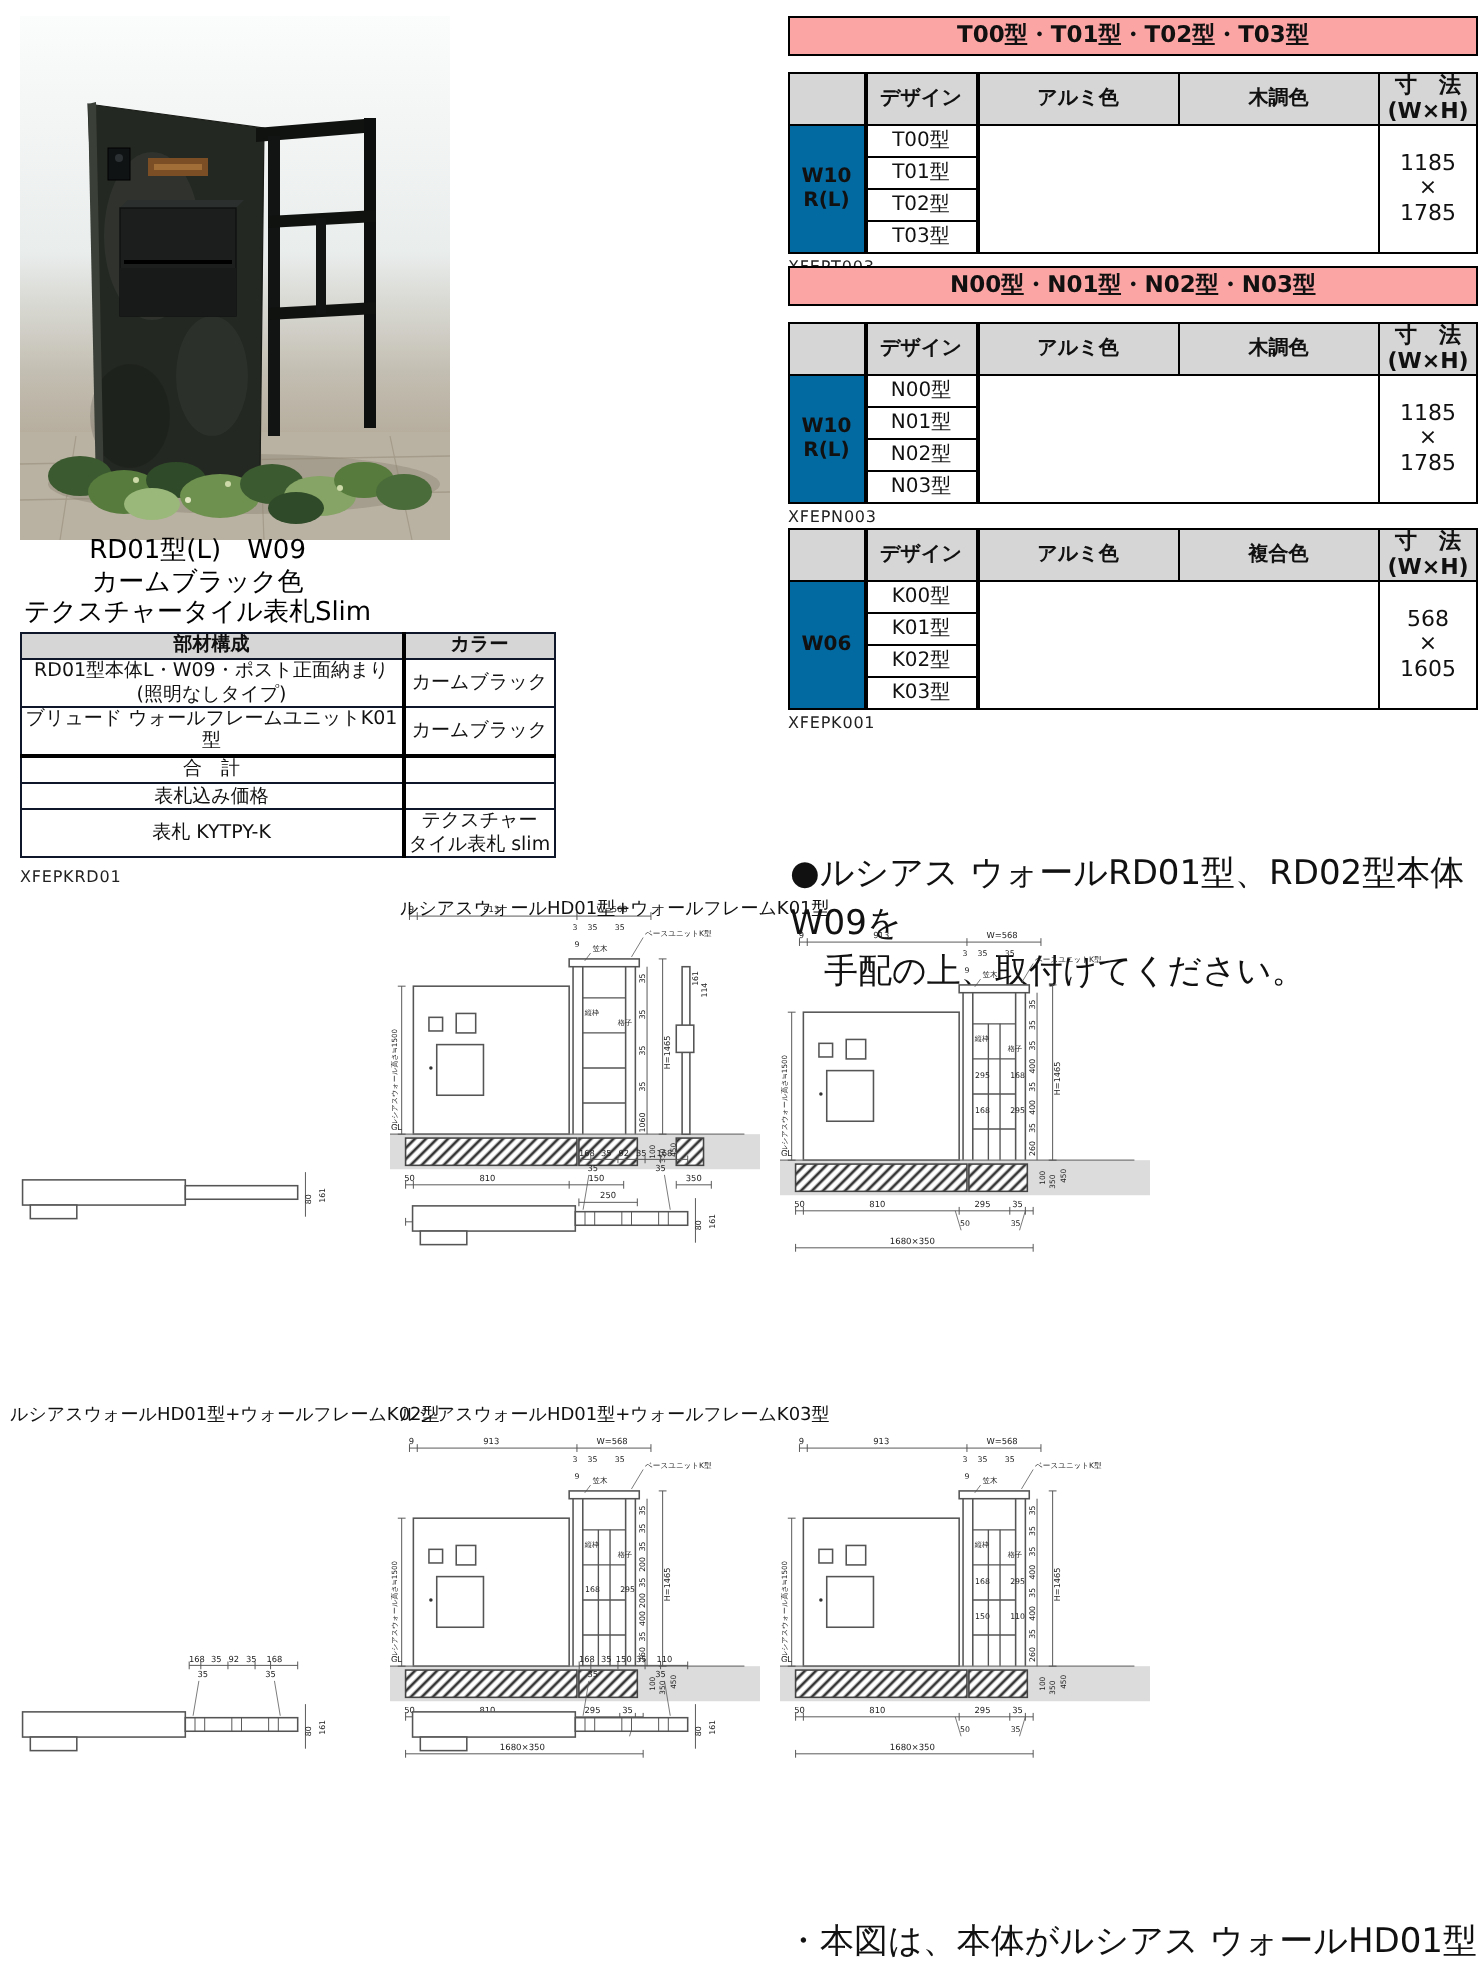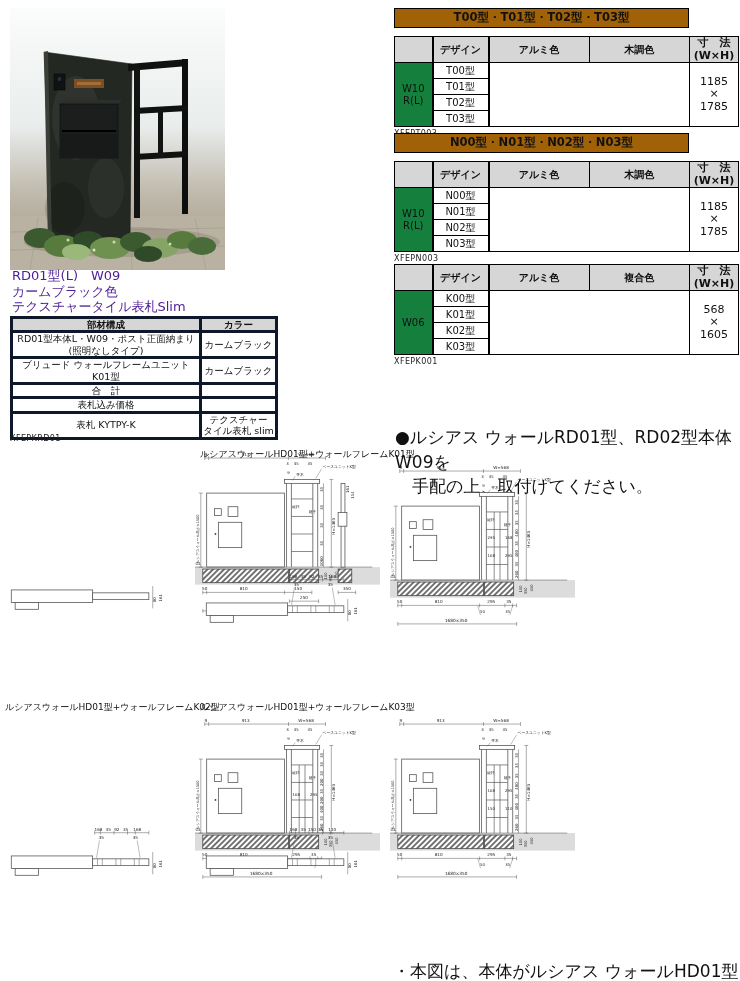--- a/index.html
+++ b/index.html
@@ -3,40 +3,40 @@
 <meta charset="utf-8">
 <style>
   *{margin:0;padding:0;box-sizing:border-box;}
   html,body{width:740px;height:981px;}
   body{position:relative;background:#fff;color:#111;
        font-family:"DejaVu Sans","Liberation Sans",sans-serif;overflow:hidden;}
   .abs{position:absolute;}
   .pre{white-space:pre-line;}
 
   
-  .caption{font-size:13px;line-height:1.2;color:#4c1d95;}
+  .caption{font-size:13px;line-height:1.2;color:#000000;text-align:center;}
 
   
   table{border-collapse:collapse;table-layout:fixed;}
   .parts{width:268px;font-size:9.5px;}
-  .parts th,.parts td{border:3px solid #0f172a;text-align:center;vertical-align:middle;line-height:1.2;padding:0 1px;}
+  .parts th,.parts td{border:1px solid #0f172a;text-align:center;vertical-align:middle;line-height:1.2;padding:0 1px;}
   .parts th{background:#d6d6d6;font-weight:bold;}
   .parts .colcolor{border-left:2px solid #000;width:76px;}
   .parts .total-row td{border-top:2px solid #000;}
   .code{font-size:8px;color:#222;letter-spacing:.4px;margin-top:2px;}
 
   
-  .titlebar{width:295px;border:1px solid #000;text-align:center;font-weight:bold;
-            font-size:11.5px;padding:1px 0 2px 0;background:#a16207;}
+  .titlebar{width:345px;border:1px solid #000;text-align:center;font-weight:bold;
+            font-size:11.5px;padding:1px 0 2px 0;background:#fca5a5;}
   .spec{width:345px;font-size:10px;margin-top:8px;}
   .spec th,.spec td{border:1px solid #000;text-align:center;vertical-align:middle;padding:0;line-height:1.15;}
   .spec th{background:#d6d6d6;font-weight:bold;height:21px;}
   .spec td{height:16px;}
   .spec .corner{background:#d6d6d6;width:38px;}
-  .spec .rowhdr{background:#15803d;font-weight:normal;width:38px;}
+  .spec .rowhdr{background:#0369a1;font-weight:bold;width:38px;}
   .spec .design{width:56px;border-left:2px solid #000;border-right:2px solid #000;}
   .spec .size{width:49px;font-size:11px;}
   .note{font-size:17px;line-height:1.45;color:#111;margin-top:44px;}
 
   .dg-label{font-size:9px;color:#111;white-space:nowrap;}
   svg text{font-family:"DejaVu Sans","Liberation Sans",sans-serif;}
 </style>
 </head>
 <body>
 

